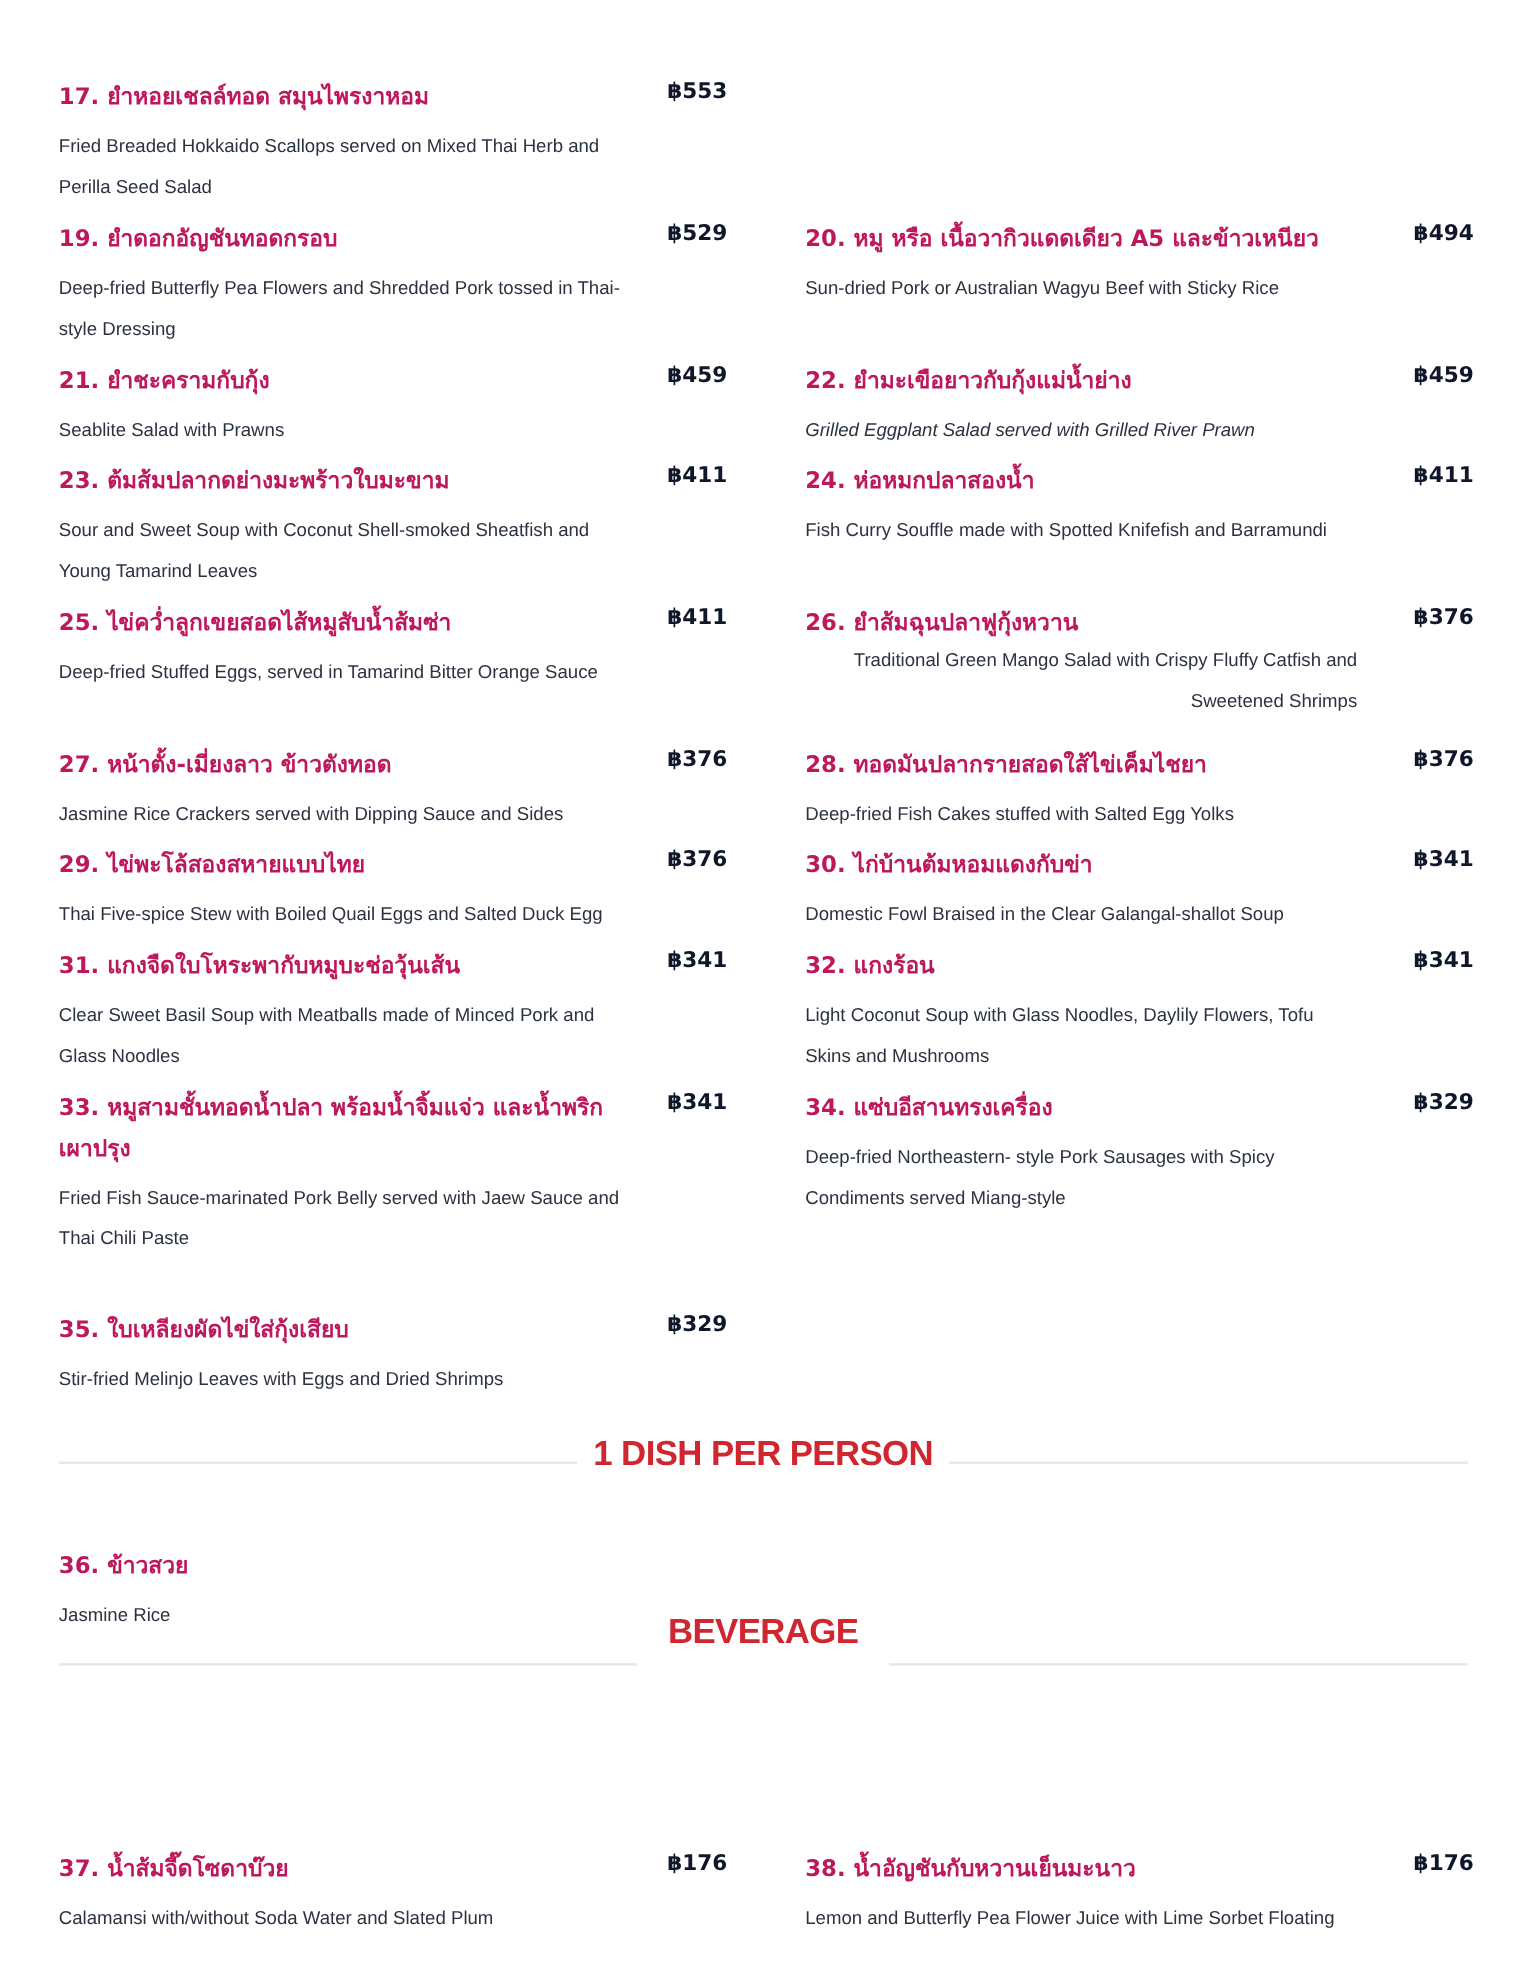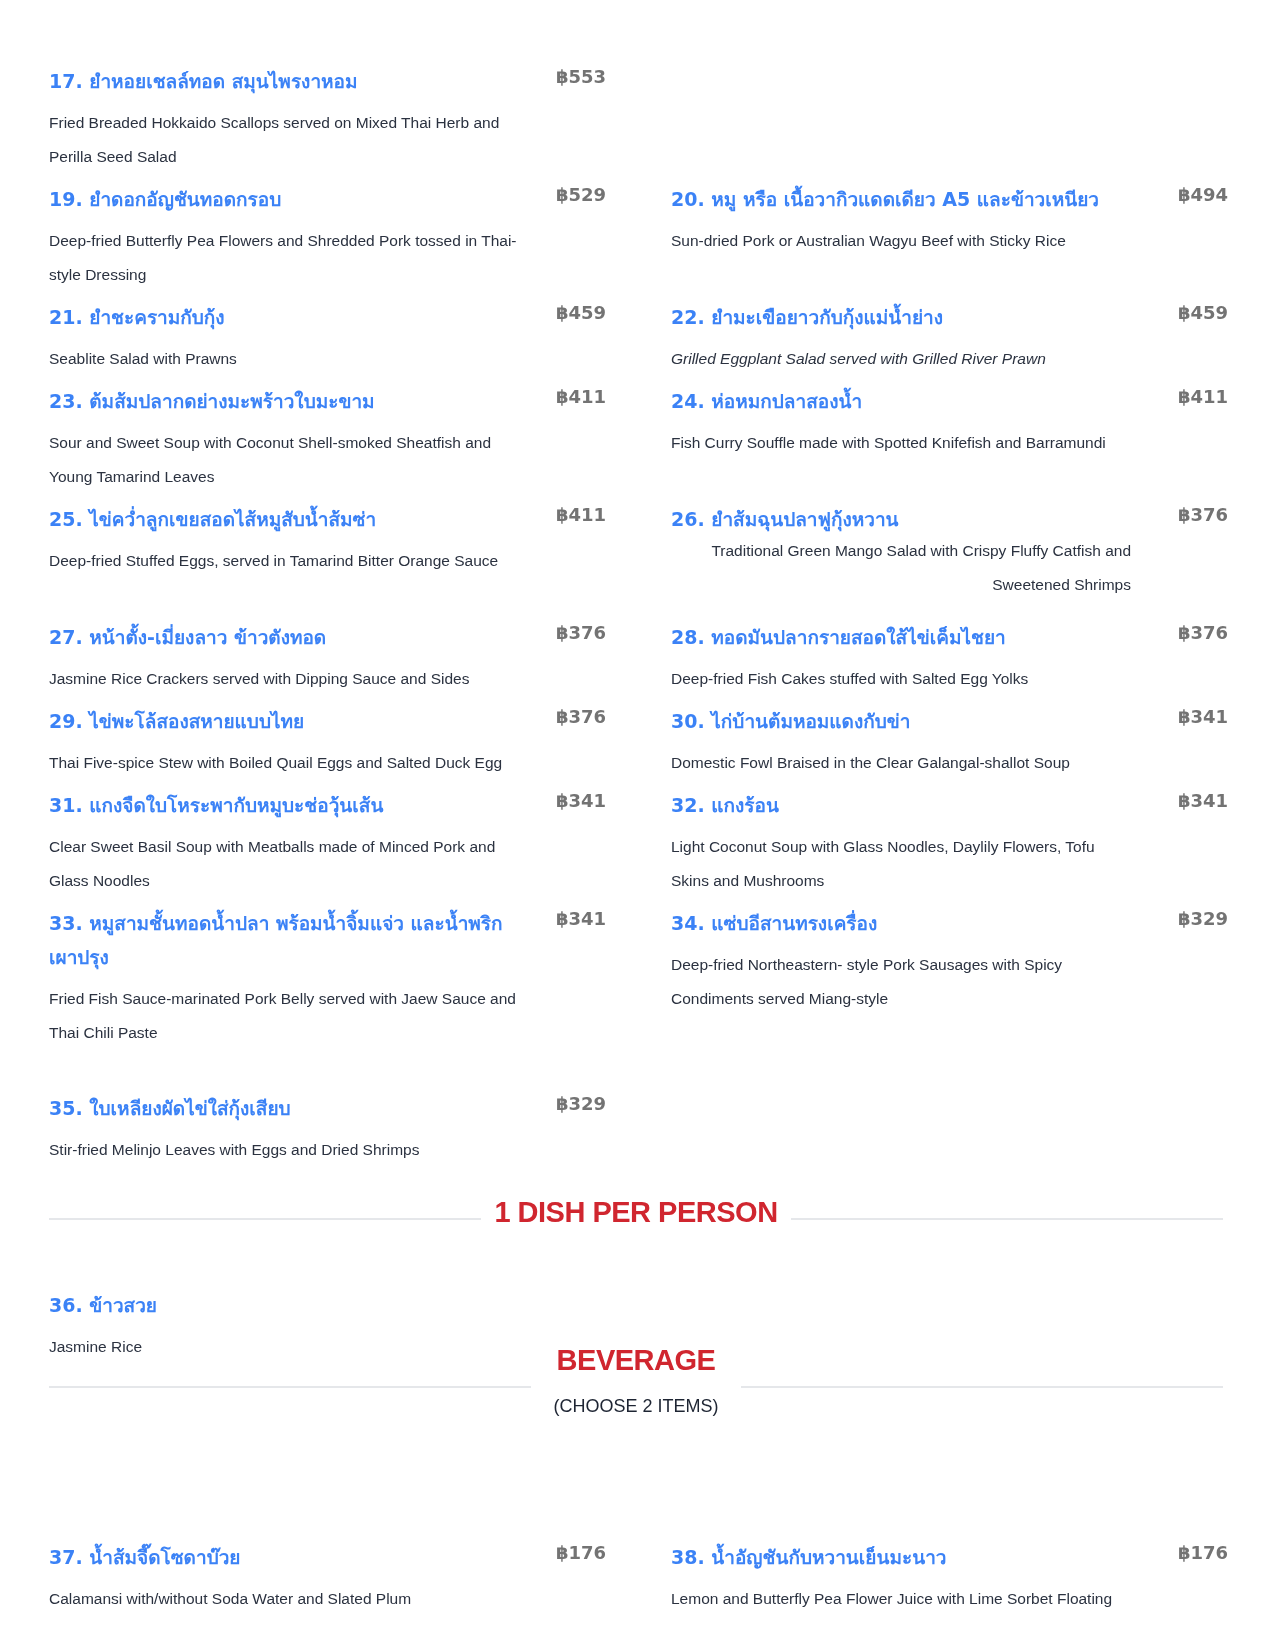--- a/index.html
+++ b/index.html
@@ -5,26 +5,26 @@
   html, body { margin: 0; padding: 0; background: #ffffff; }
   body {
     width: 1275px; height: 1650px; position: relative; overflow: hidden;
     font-family: "Liberation Sans", "DejaVu Sans", sans-serif;
     color: #1f2937;
   }
   .item { position: absolute; }
   .item .title {
     position: absolute; left: 0; top: 0;
     font-family: "DejaVu Sans", "Liberation Sans", sans-serif;
-    font-weight: bold; font-size: 19px; line-height: 34px; color: #3b82f6;
+    font-weight: bold; font-size: 19px; line-height: 34px; color: #be185d;
   }
   .item .price {
     position: absolute; top: -2px;
     font-family: "DejaVu Sans", sans-serif;
-    font-weight: bold; font-size: 18px; line-height: 30px; color: #737373;
+    font-weight: bold; font-size: 18px; line-height: 30px; color: #0f172a;
   }
   .item .desc {
     position: absolute; left: 0;
     font-family: "Liberation Sans", sans-serif;
     font-size: 15.5px; line-height: 34px; color: #2b3240;
   }
   .col-left { left: 49px; width: 555px; }
   .col-left .title { width: 470px; }
   .col-left .price { left: 507px; }
   .col-left .desc { width: 470px; }
@@ -156,21 +156,20 @@
 
 <div class="item col-left" style="top:1288px;">
   <div class="title">36. ข้าวสวย</div>
   <div class="desc" style="top:42px;">Jasmine Rice</div>
 </div>
 
 <div class="section-head" style="top:1344px; height:90px;">
   <div class="section-title" style="top:0;">BEVERAGE</div>
   <div class="rule" style="left:0; width:482px; top:42px;"></div>
   <div class="rule" style="left:692px; width:482px; top:42px;"></div>
-  <div class="section-sub" style="top:52px;">(CHOOSE 2 ITEMS)</div>
 </div>
 
 <div class="item col-left" style="top:1540px;">
   <div class="title">37. น้ำส้มจี๊ดโซดาบ๊วย</div>
   <div class="price">฿176</div>
   <div class="desc" style="top:42px;">Calamansi with/without Soda Water and Slated Plum</div>
 </div>
 <div class="item col-right" style="top:1540px;">
   <div class="title">38. น้ำอัญชันกับหวานเย็นมะนาว</div>
   <div class="price">฿176</div>

